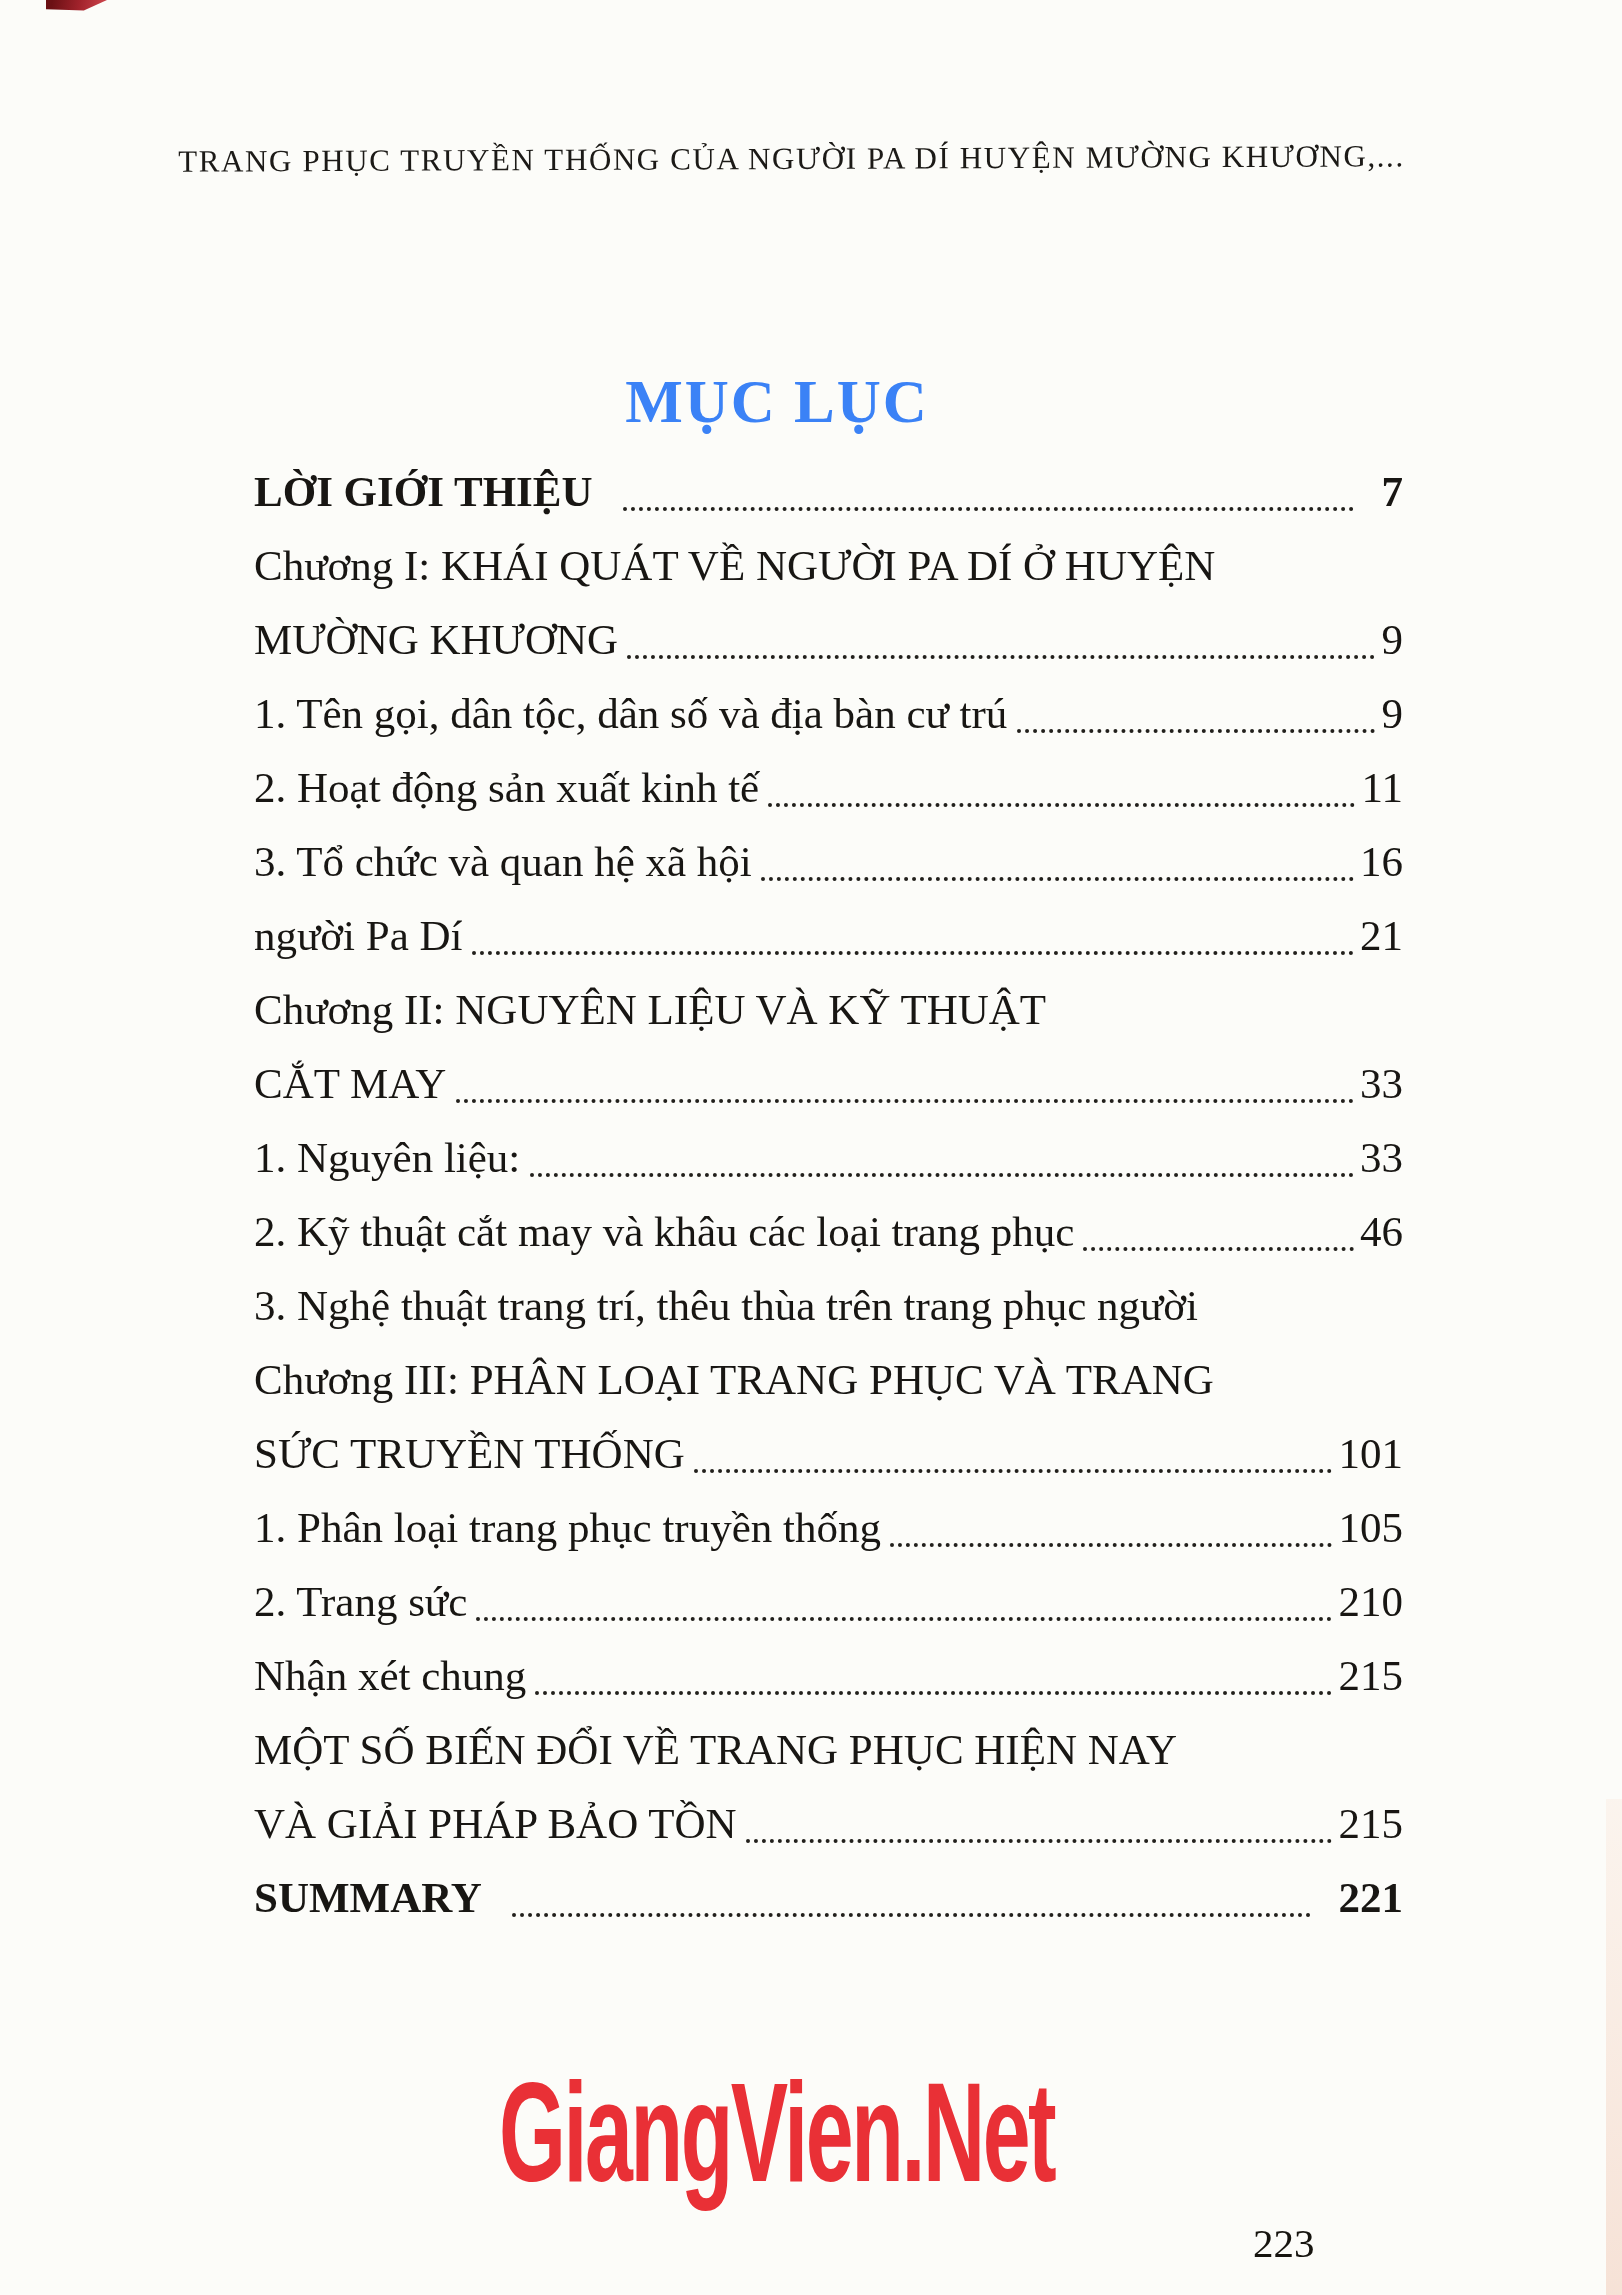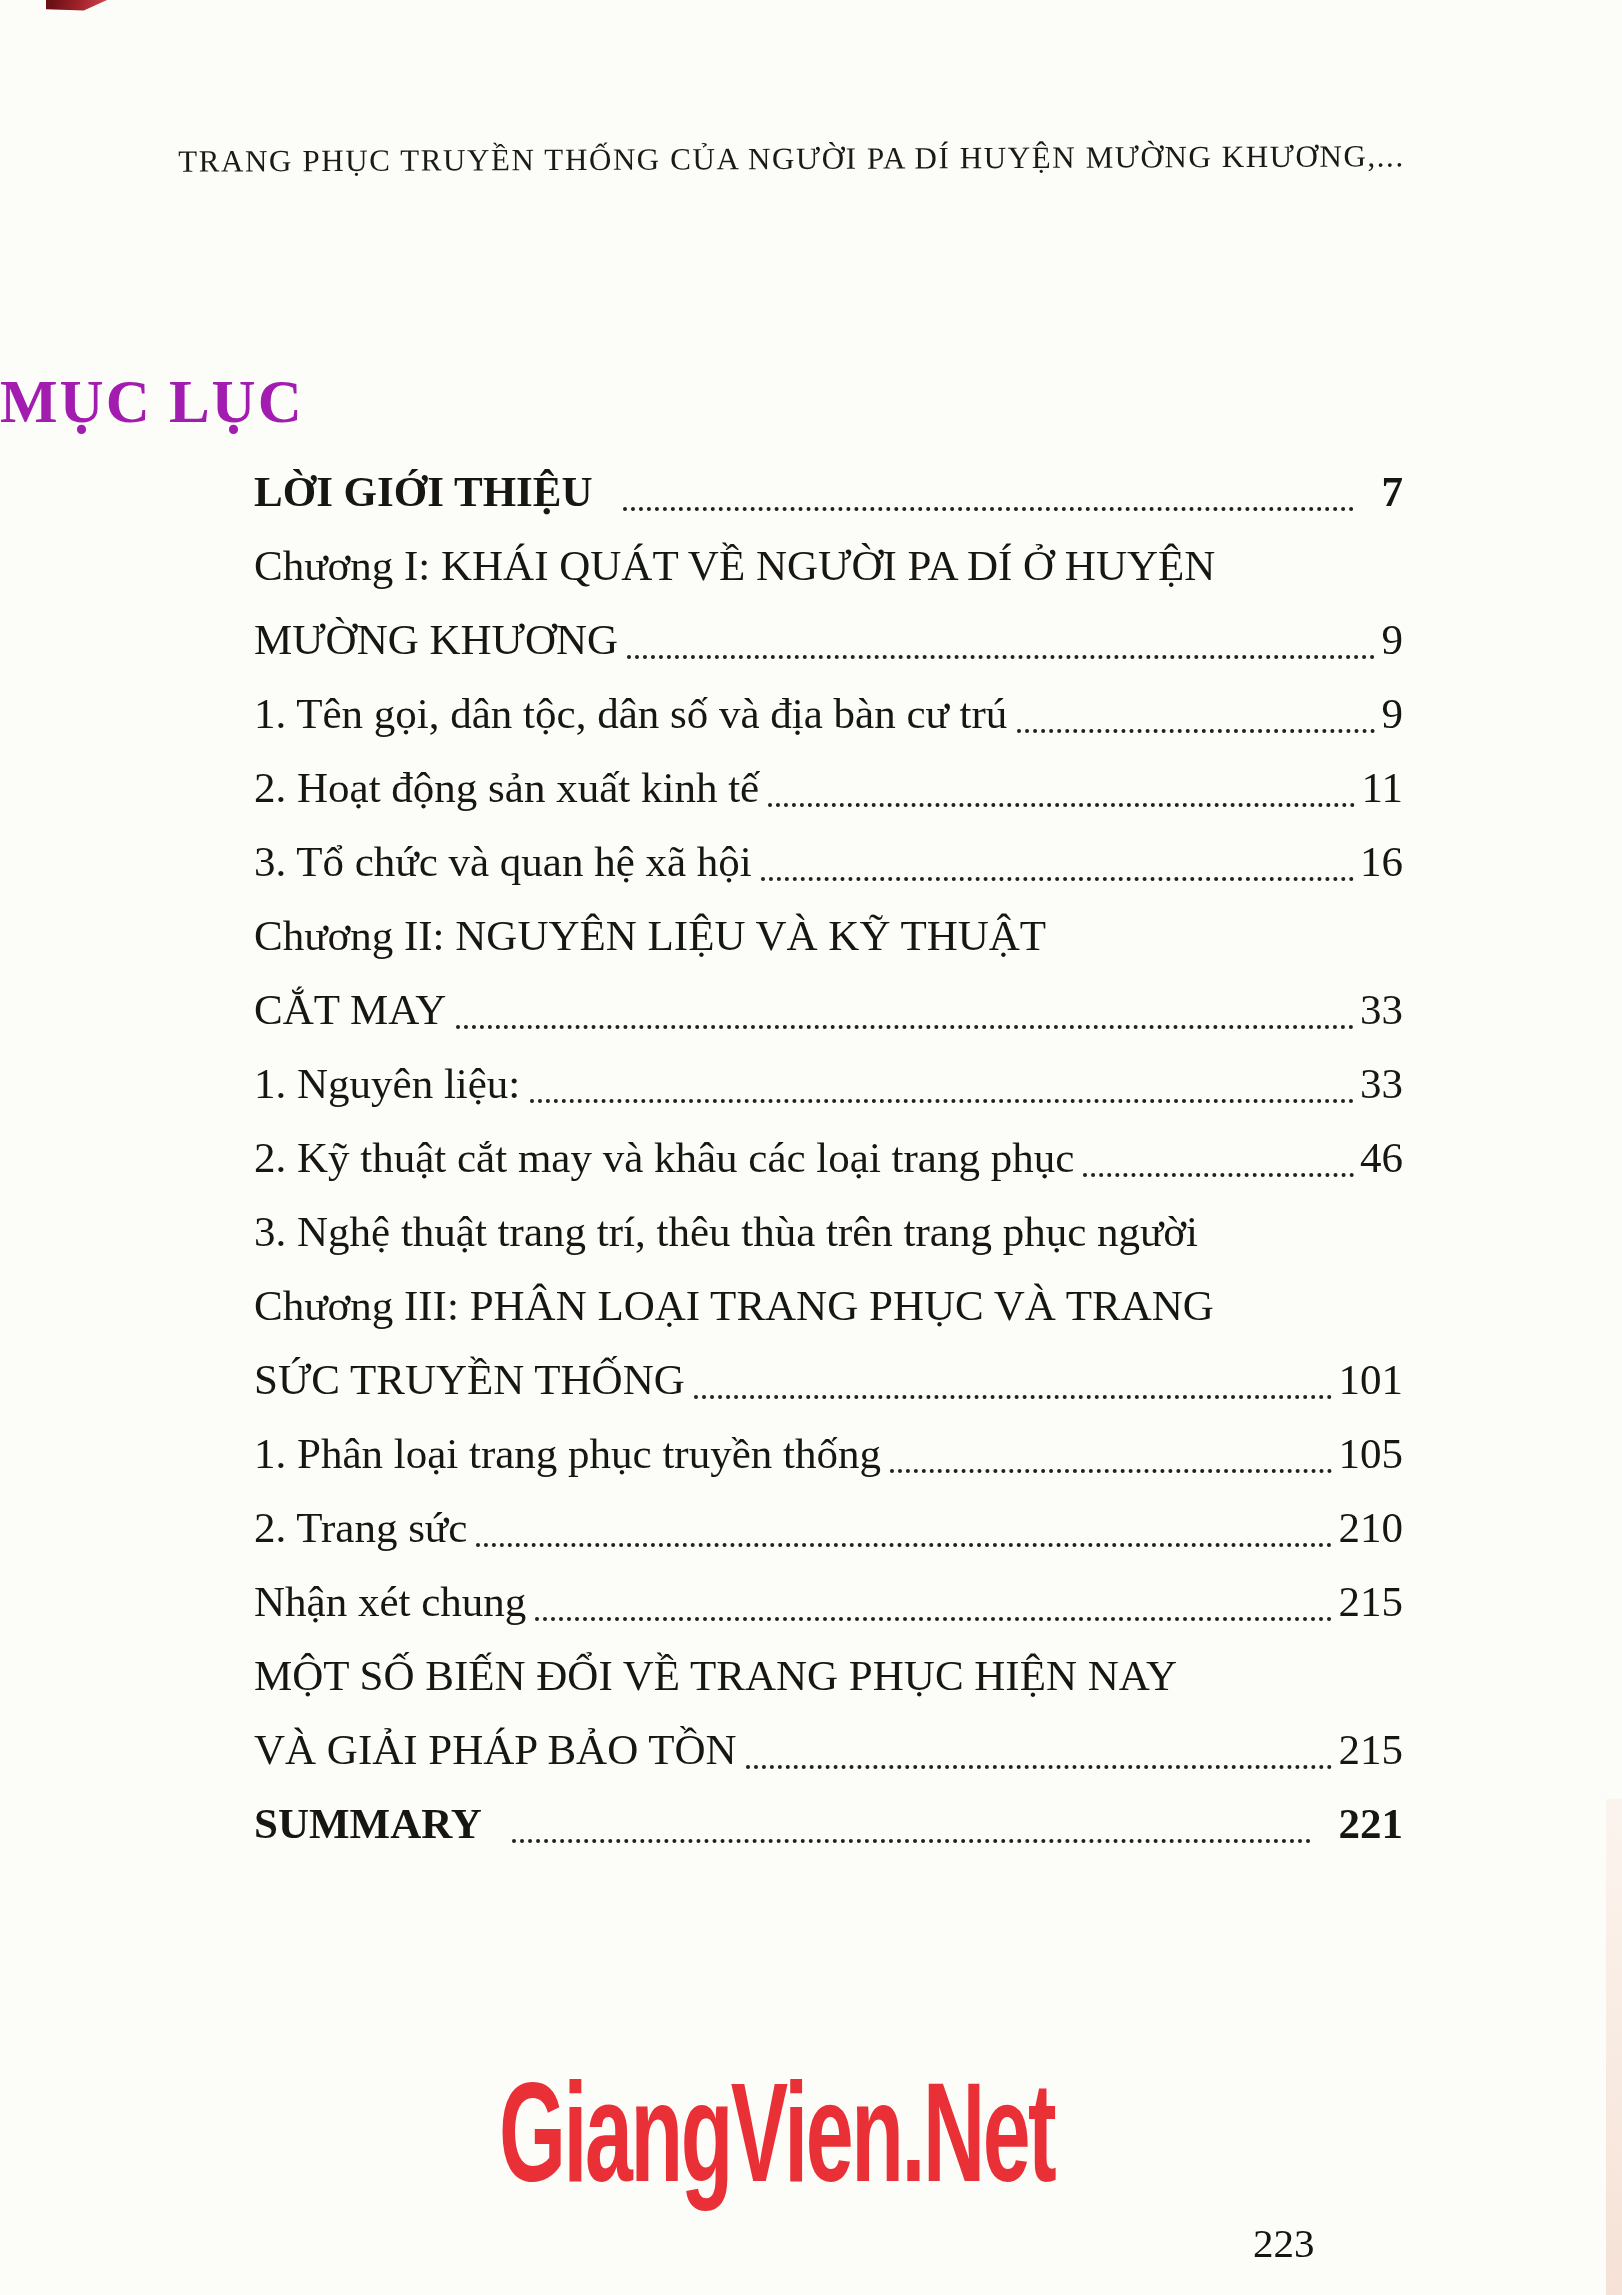--- a/index.html
+++ b/index.html
@@ -39,24 +39,25 @@
     letter-spacing: 1.6px;
     white-space: nowrap;
     color: #1c1a17;
     transform: rotate(-0.25deg);
   }
 
   .page-title {
     position: absolute;
     top: 326px; left: 0;
     width: 1554px;
+    text-align: center;
     font-size: 61px;
     font-weight: bold;
     letter-spacing: 2px;
-    color: #a21caf;
+    color: #3b82f6;
   }
 
   .toc {
     position: absolute;
     left: 254px; top: 455px;
     width: 1149px;
   }
   .toc-line {
     display: flex;
     align-items: flex-end;
@@ -132,20 +133,25 @@
     <span class="toc-text">2. Hoạt động sản xuất kinh tế</span>
     <span class="dot-leader"></span>
     <span class="toc-page">11</span>
   </div>
     <div class="toc-line">
     <span class="toc-text">3. Tổ chức và quan hệ xã hội</span>
     <span class="dot-leader"></span>
     <span class="toc-page">16</span>
   </div>
     <div class="toc-line">
+    <span class="toc-text">người Pa Dí</span>
+    <span class="dot-leader"></span>
+    <span class="toc-page">21</span>
+  </div>
+    <div class="toc-line">
     <span class="toc-text">Chương II: NGUYÊN LIỆU VÀ KỸ THUẬT</span>
 
   </div>
     <div class="toc-line">
     <span class="toc-text">CẮT MAY</span>
     <span class="dot-leader"></span>
     <span class="toc-page">33</span>
   </div>
     <div class="toc-line">
     <span class="toc-text">1. Nguyên liệu:</span>

